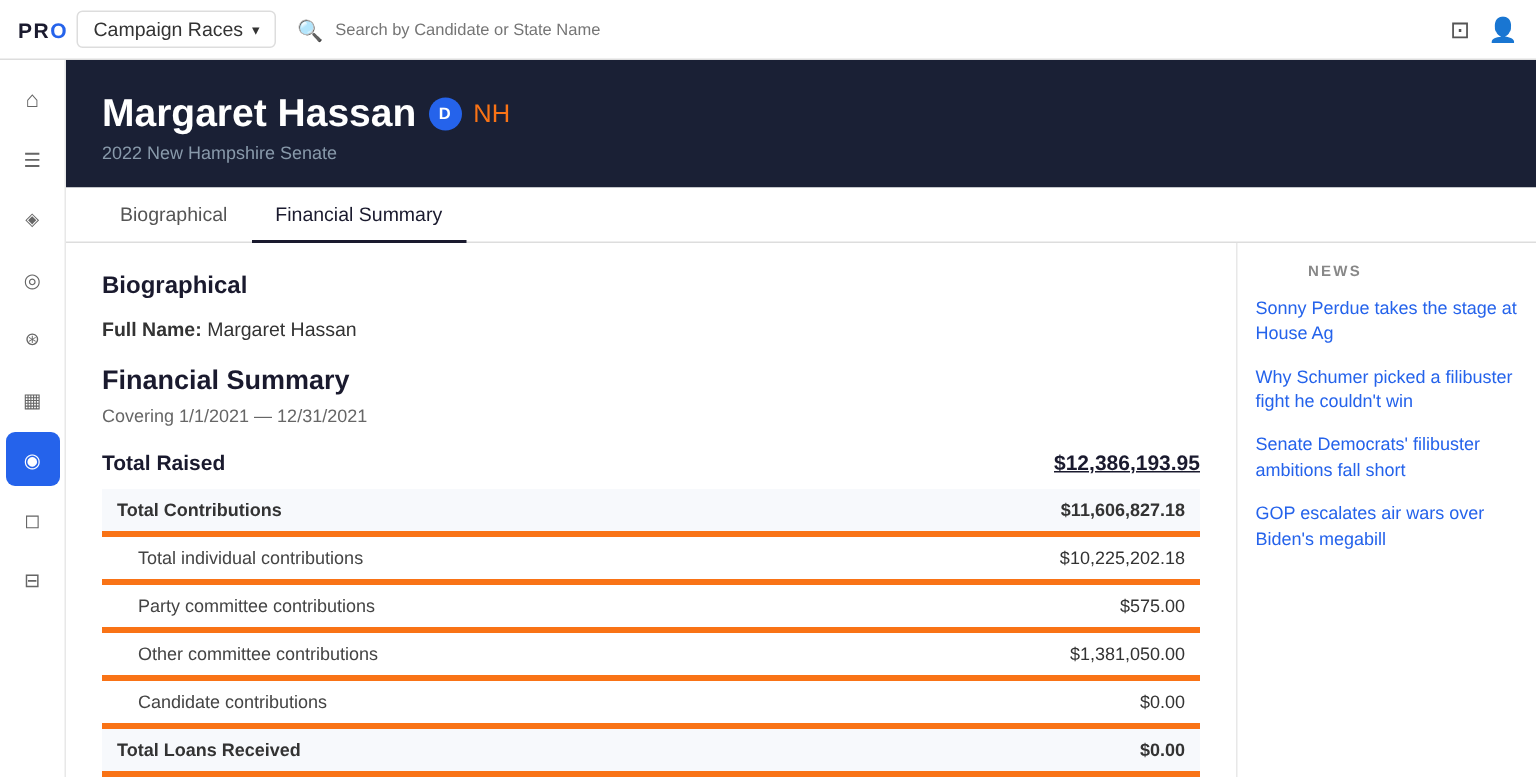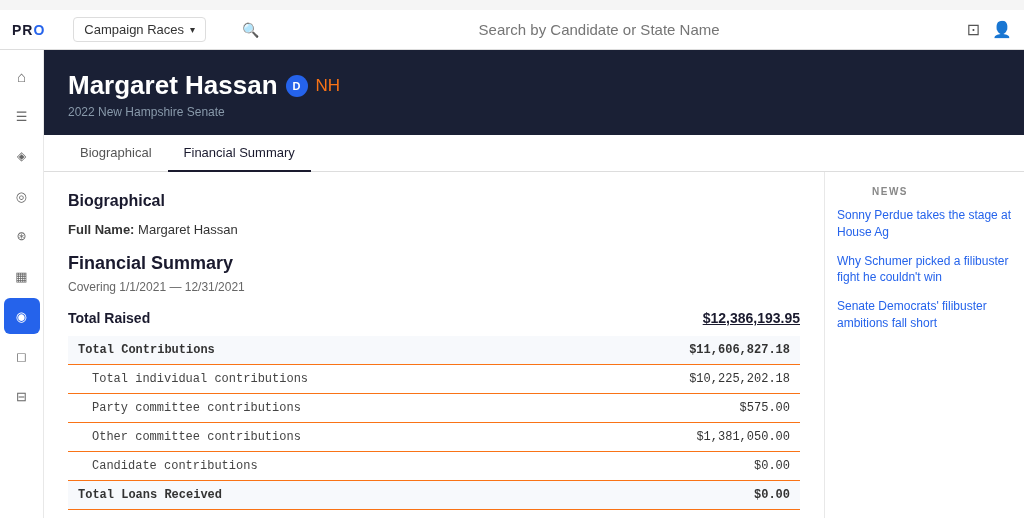--- a/index.html
+++ b/index.html
@@ -1,36 +1,36 @@
 <!DOCTYPE html>
 <html><head>
   <meta charset="utf-8">
   <style>
     * { box-sizing: border-box; margin: 0; padding: 0; }
     body { font-family: -apple-system, BlinkMacSystemFont, 'Segoe UI', Arial, sans-serif; font-size: 13px; background: #f5f5f5; color: #333; display: flex; flex-direction: column; height: 518px; overflow: hidden; }
 
     
     .top-nav {
       display: flex; align-items: center; height: 40px; background: #fff;
-      border-bottom: 1px solid #ddd; padding: 0 12px; gap: 24px; flex-shrink: 0; z-index: 10; margin-top: 10px;
+      border-bottom: 1px solid #ddd; padding: 0 12px; gap: 2px; flex-shrink: 0; z-index: 10;
     }
     .logo-area { display: flex; align-items: center; margin-right: 4px; }
     .logo-text { font-weight: 800; font-size: 14px; color: #1a1a2e; letter-spacing: 1px; }
     .logo-text span { color: #2563eb; }
     .nav-dropdown {
       display: flex; align-items: center; gap: 6px; padding: 4px 10px;
       border: 1px solid #ddd; border-radius: 4px; background: #fff; cursor: pointer;
       font-size: 13px; color: #333;
     }
     .search-bar {
       display: flex; align-items: center; flex: 1; gap: 8px;
       padding: 5px 12px; border: none; background: transparent;
     }
     .search-bar input {
-      border: none; outline: none; font-size: 15px; color: #0f172a; background: transparent; flex: 1; text-align: center;
+      border: none; outline: none; font-size: 11px; color: #0f172a; background: transparent; flex: 1;
     }
     .nav-icons { display: flex; align-items: center; gap: 12px; margin-left: auto; }
     .nav-icon { color: #555; cursor: pointer; font-size: 16px; }
 
     
     .layout { display: flex; flex: 1; overflow: hidden; }
 
     
     .sidebar {
       width: 44px; background: #fff; border-right: 1px solid #e8e8e8;
@@ -86,21 +86,21 @@
     
     .total-raised-row {
       display: flex; justify-content: space-between; align-items: center;
       padding: 6px 0; margin-bottom: 4px; text-align: right;
     }
     .total-raised-label { font-size: 14px; font-weight: 700; color: #1a1a2e; }
     .total-raised-value { font-size: 14px; font-weight: 700; color: #1a1a2e; text-decoration: underline; }
 
     
     .fin-table { width: 100%; border-collapse: collapse; font-size: 12px; }
-    .fin-table tr { border-bottom: 1px solid #f97316; font-family: Liberation Mono, monospace; }
+    .fin-table tr { border-bottom: 4px solid #f97316; }
     .fin-table td { padding: 7px 10px; color: #333; }
     .fin-table .amount { text-align: right; white-space: nowrap; }
     .row-bold td { font-weight: 700; background: #f7f9fc; font-size: 12px; }
     .row-indent td:first-child { padding-left: 24px; color: #444; }
 
     
     .news-sidebar {
       width: 200px; border-left: 1px solid #e8e8e8; padding: 14px 12px;
       overflow-y: auto; background: #fff; flex-shrink: 0;
     }
@@ -231,17 +231,18 @@
           </table>
         </div>
       </div>
 
       <div class="news-sidebar">
         <div class="news-header">NEWS</div>
         <div id="news-items-container">
             <div class="news-item">Sonny Perdue takes the stage at House Ag</div>
             <div class="news-item">Why Schumer picked a filibuster fight he couldn't win</div>
             <div class="news-item">Senate Democrats' filibuster ambitions fall short</div>
+            <div class="news-item">GOP escalates air wars over Biden's megabill</div>
           </div>
       </div>
     </div>
   </div>
 </div>
 
 </body></html>

